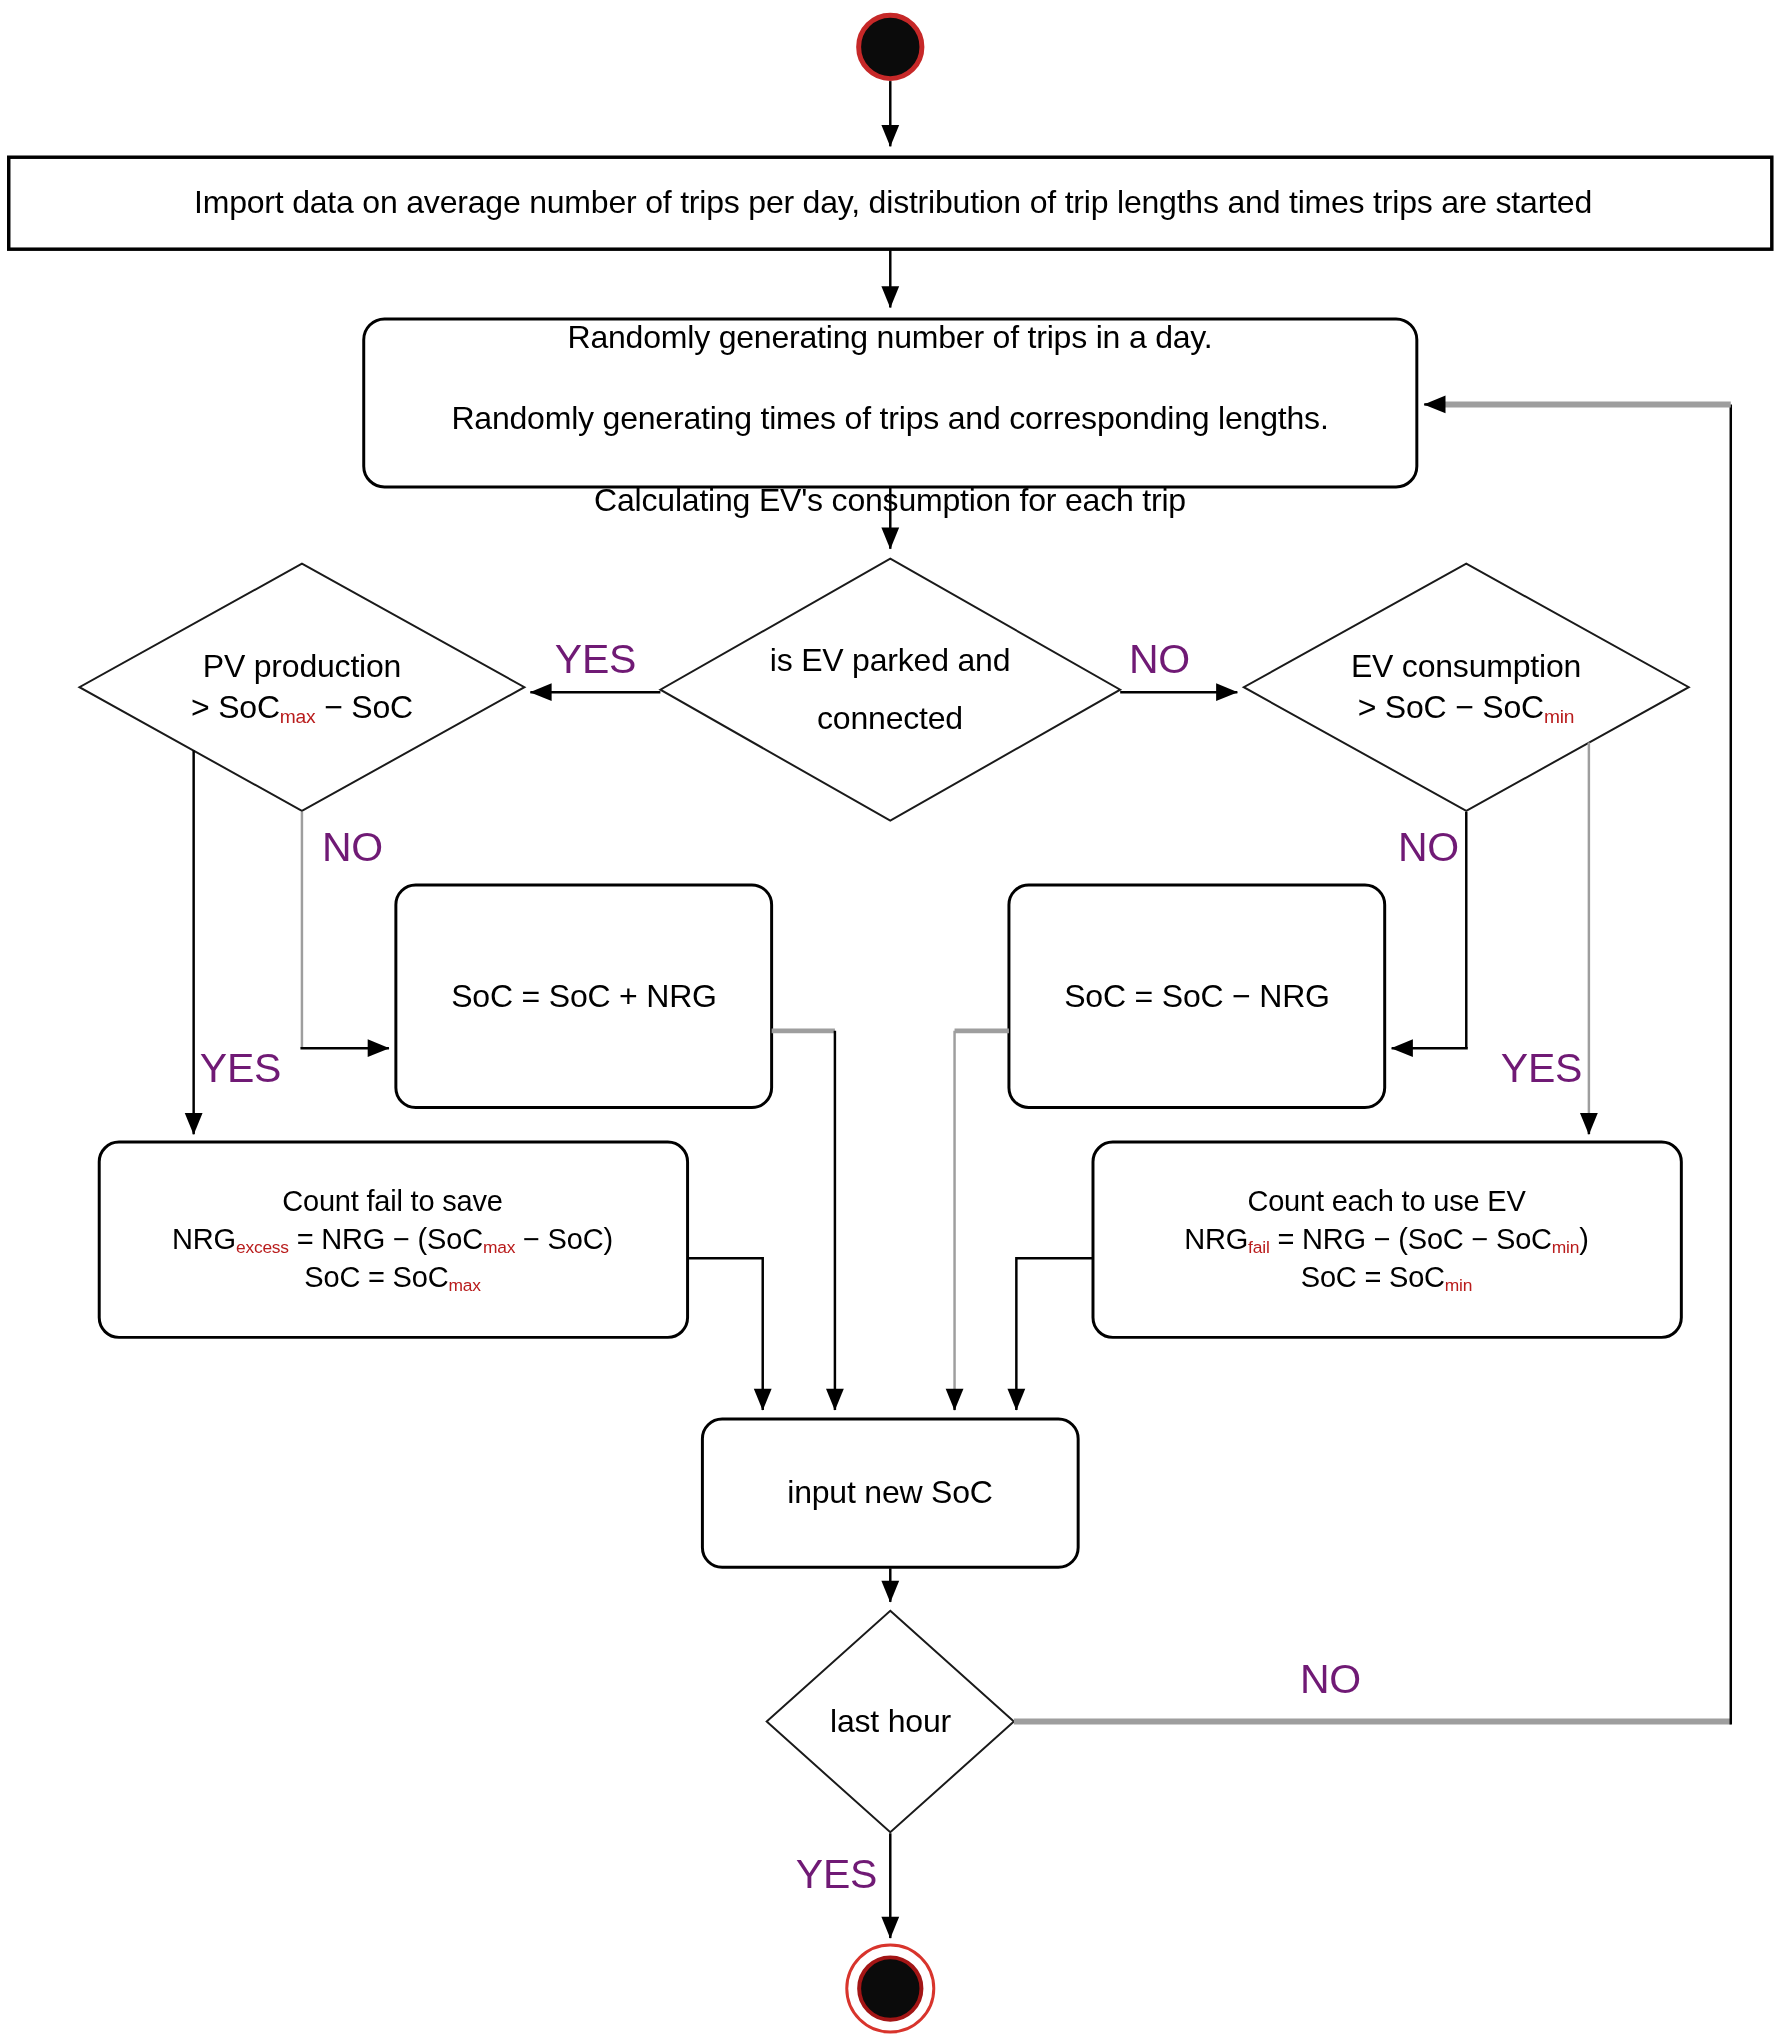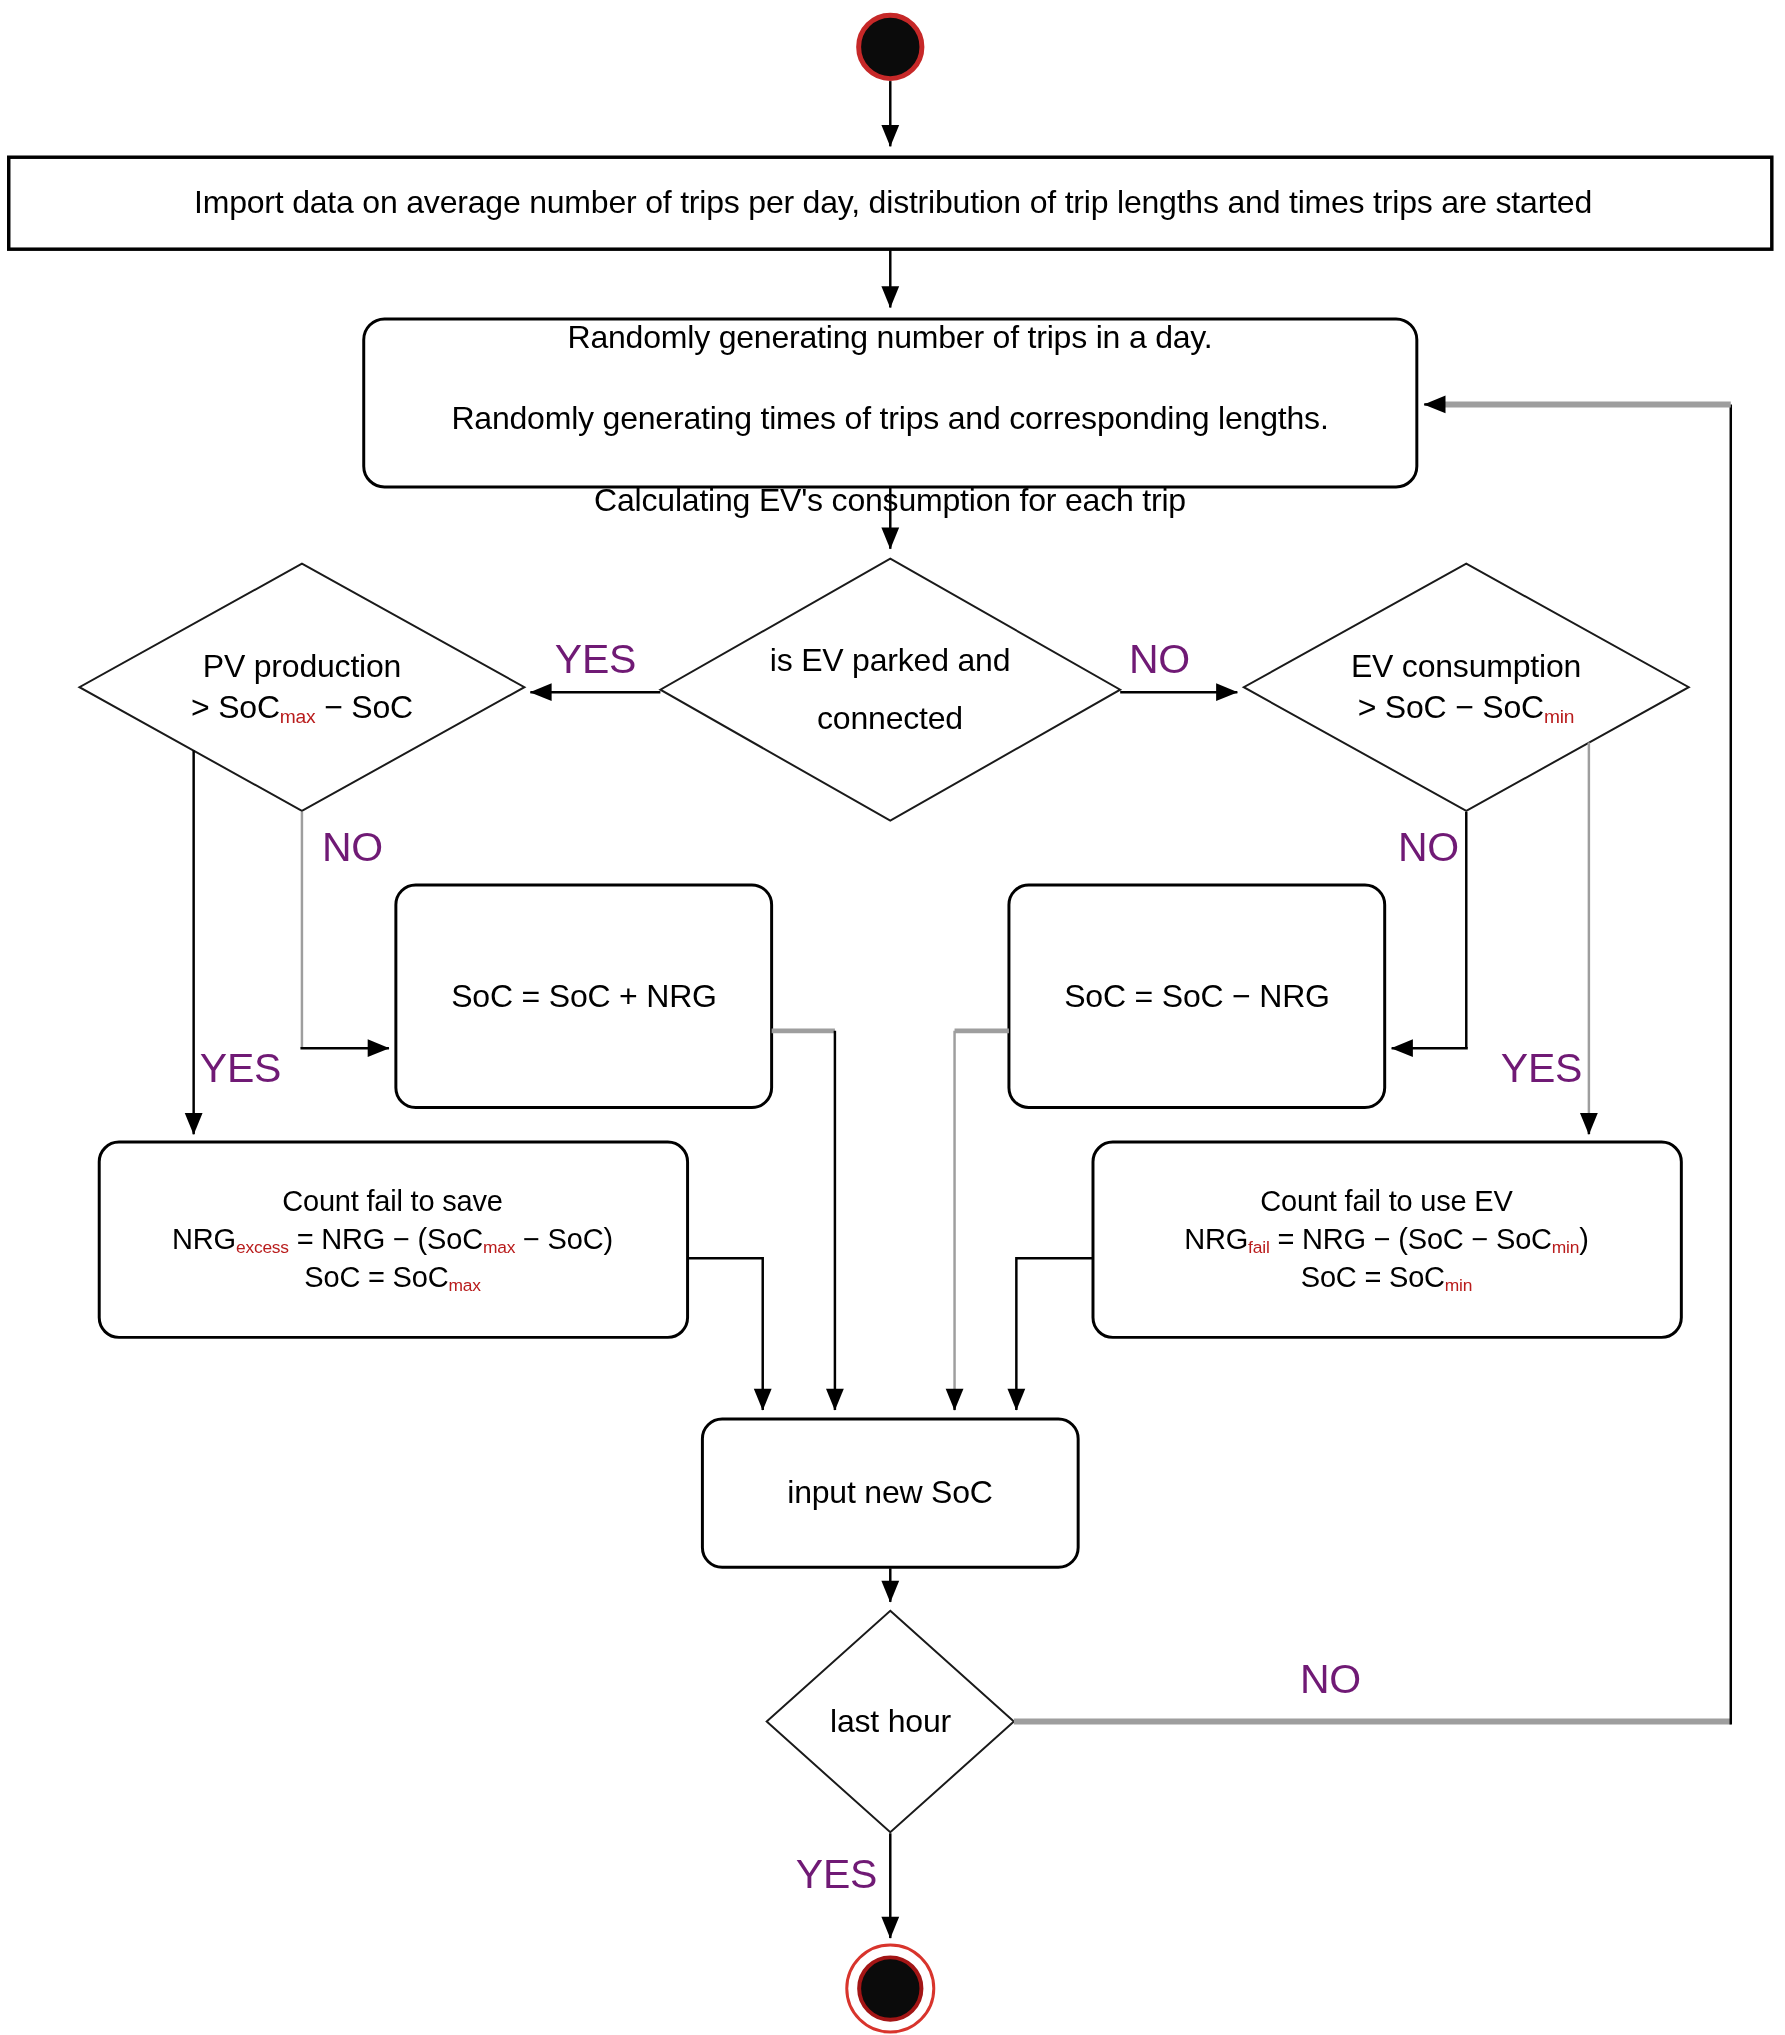--- a/index.html
+++ b/index.html
@@ -135,21 +135,21 @@
       <div class="tline"><span>SoC = SoC − NRG</span></div>
     </div>
 
   <div class="ntext small" style="left:101px;top:1146px;width:583px;height:188px;">
       <div class="tline"><span>Count fail to save</span></div>
       <div class="tline"><span>NRG</span><span class="sub">excess</span><span> = NRG − (SoC</span><span class="sub">max</span><span> − SoC)</span></div>
       <div class="tline"><span>SoC = SoC</span><span class="sub">max</span></div>
     </div>
 
   <div class="ntext small" style="left:1095px;top:1146px;width:583px;height:188px;">
-      <div class="tline"><span>Count fail to use EV</span></div>
+      <div class="tline"><span>Count each to use EV</span></div>
       <div class="tline"><span>NRG</span><span class="sub">fail</span><span> = NRG − (SoC − SoC</span><span class="sub">min</span><span>)</span></div>
       <div class="tline"><span>SoC = SoC</span><span class="sub">min</span></div>
     </div>
 
   <div class="ntext" style="left:707px;top:1424px;width:366px;height:138px;">
       <div class="tline"><span>input new SoC</span></div>
     </div>
 
   <div class="ntext" style="left:779px;top:1675px;width:223px;height:94px;">
       <div class="tline"><span>last hour</span></div>

